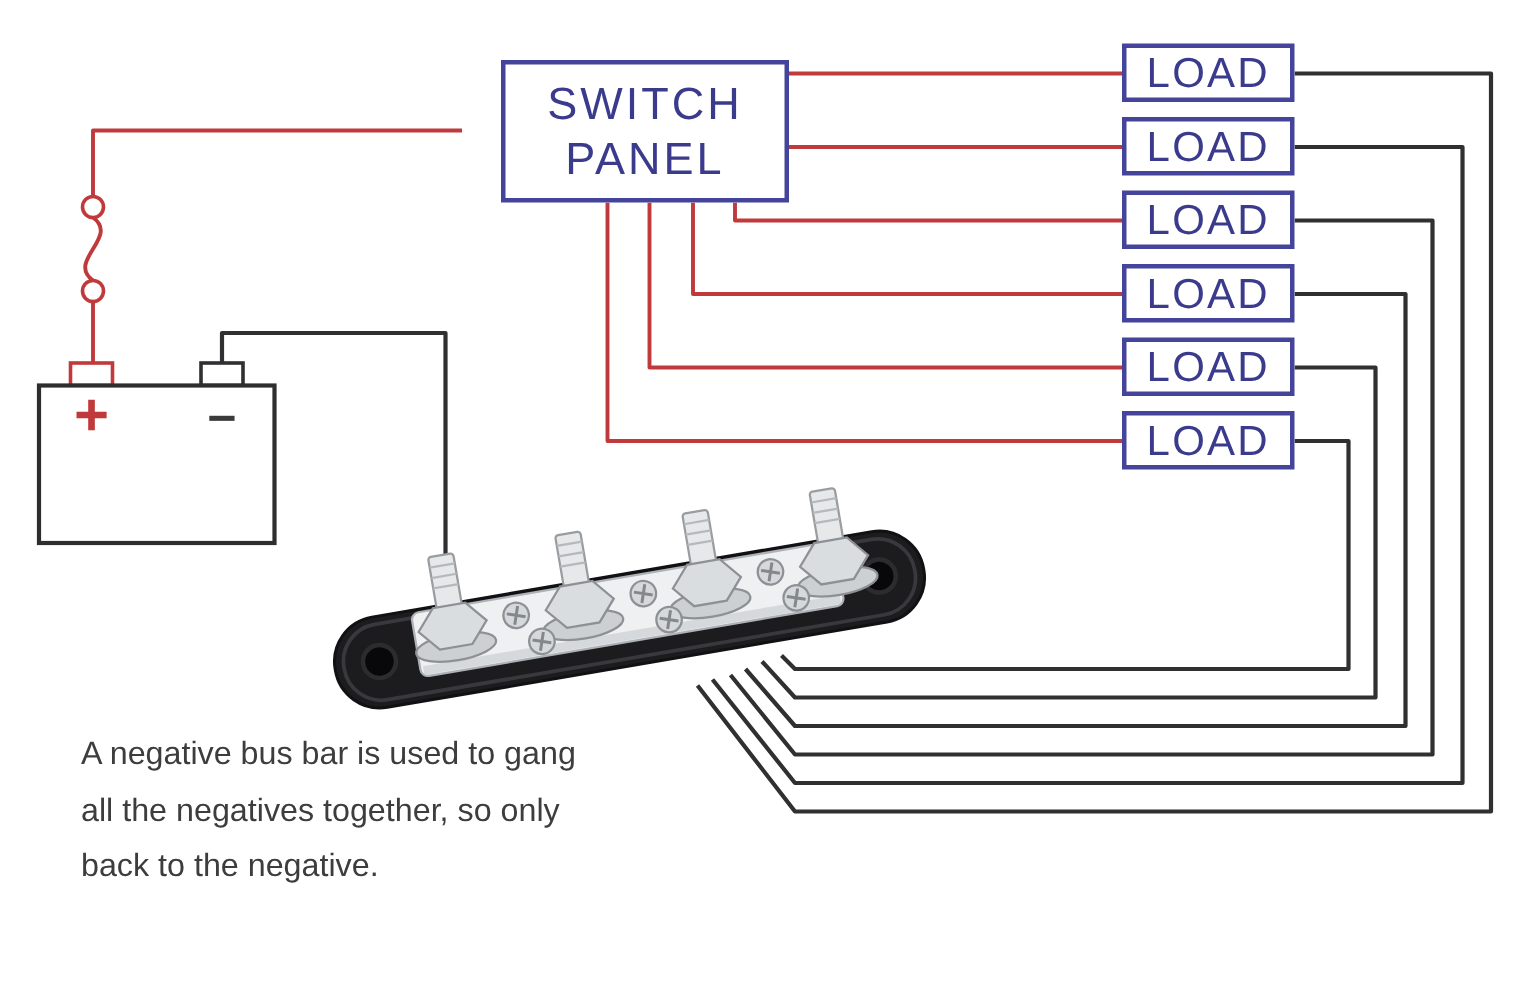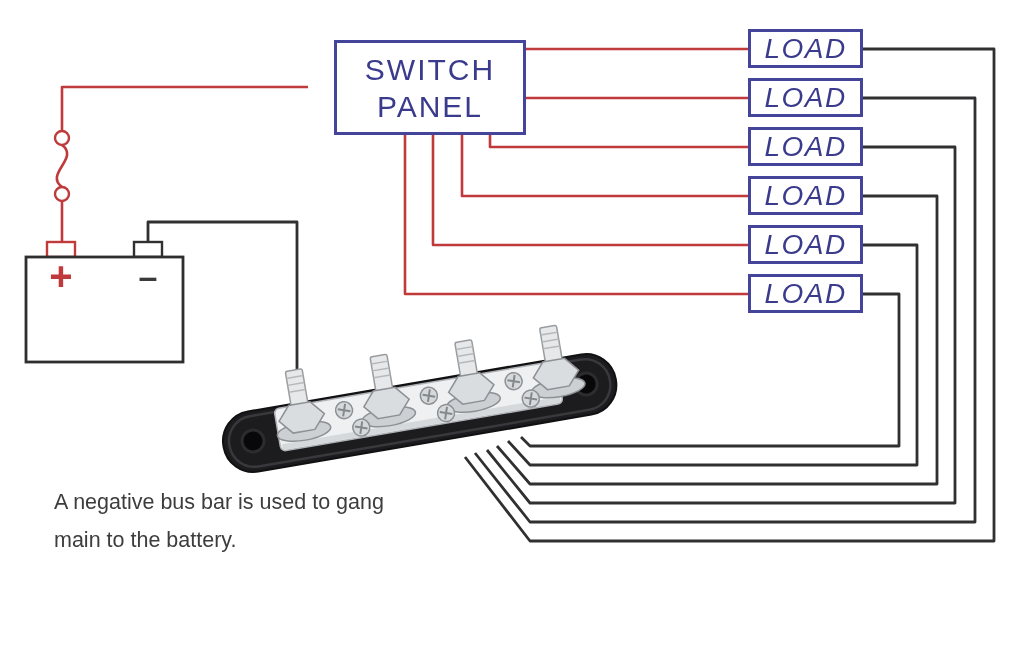--- a/index.html
+++ b/index.html
@@ -25,21 +25,21 @@
   .sign-neg{fill:#3a3a3a;font-family:"Liberation Sans",sans-serif;font-weight:bold;font-size:34px;}
   .comp-box{
     position:absolute;display:flex;align-items:center;justify-content:center;
     background:#ffffff;border:3px solid var(--component-outline-navy);
     color:var(--component-label-navy);text-align:center;
   }
   .switch-panel{
     left:308px;top:40px;width:192px;height:95px;
     font-size:30px;line-height:37px;letter-spacing:2px;white-space:pre-line;margin-left:26px;
   }
-  .load-box{left:748px;width:115px;height:39px;font-size:28px;letter-spacing:1.5px;line-height:1;font-style:italic;}
+  .load-box{left:748px;width:115px;height:39px;font-size:28px;letter-spacing:1.5px;line-height:1;}
   .load-0{top:29px;}  .load-1{top:78px;}  .load-2{top:127px;}
   .load-3{top:176px;} .load-4{top:225px;} .load-5{top:274px;}
   .caption{
     position:absolute;left:27px;top:484px;width:420px;
     color:var(--caption-gray);font-size:21.5px;line-height:37.5px;margin-left:27px;
   }
 </style>
 </head>
 <body>
 
@@ -131,16 +131,17 @@
 
   <div class="comp-box load-box load-0">LOAD</div>
   <div class="comp-box load-box load-1">LOAD</div>
   <div class="comp-box load-box load-2">LOAD</div>
   <div class="comp-box load-box load-3">LOAD</div>
   <div class="comp-box load-box load-4">LOAD</div>
   <div class="comp-box load-box load-5">LOAD</div>
 
   <div class="caption">
     <div>A negative bus bar is used to gang</div>
-    <div>main to the battery.</div>
+    <div>all the negatives together, so only</div>
+    <div>back to the negative.</div>
   </div>
 
 </div>
 
 </body></html>

